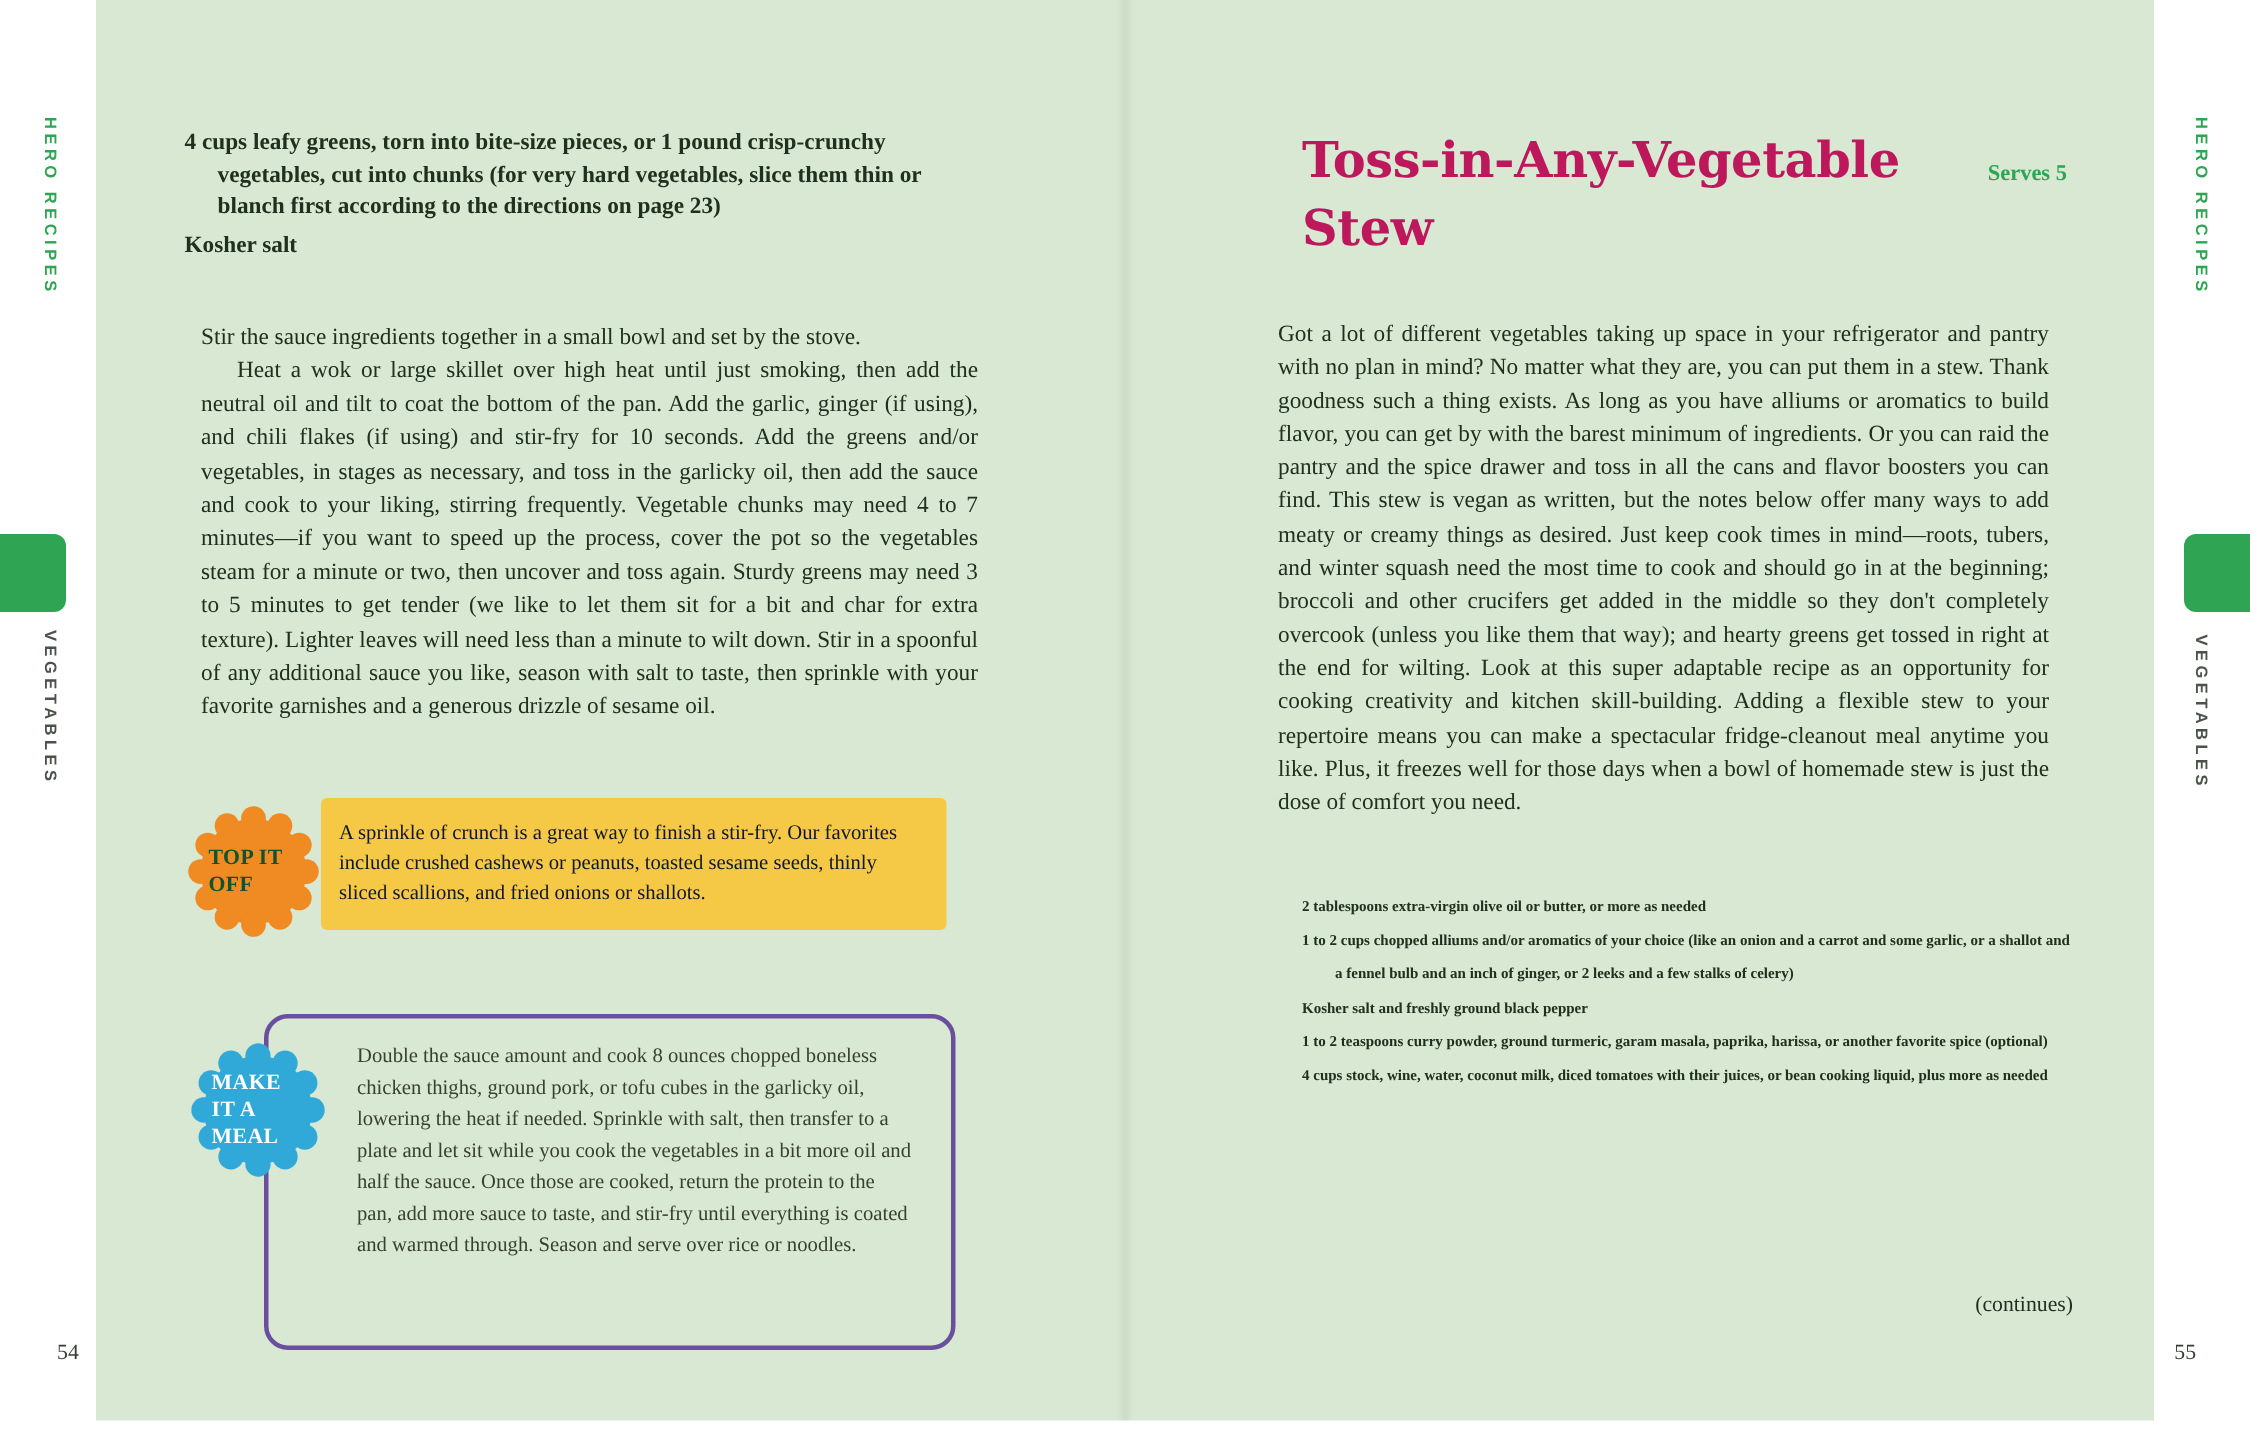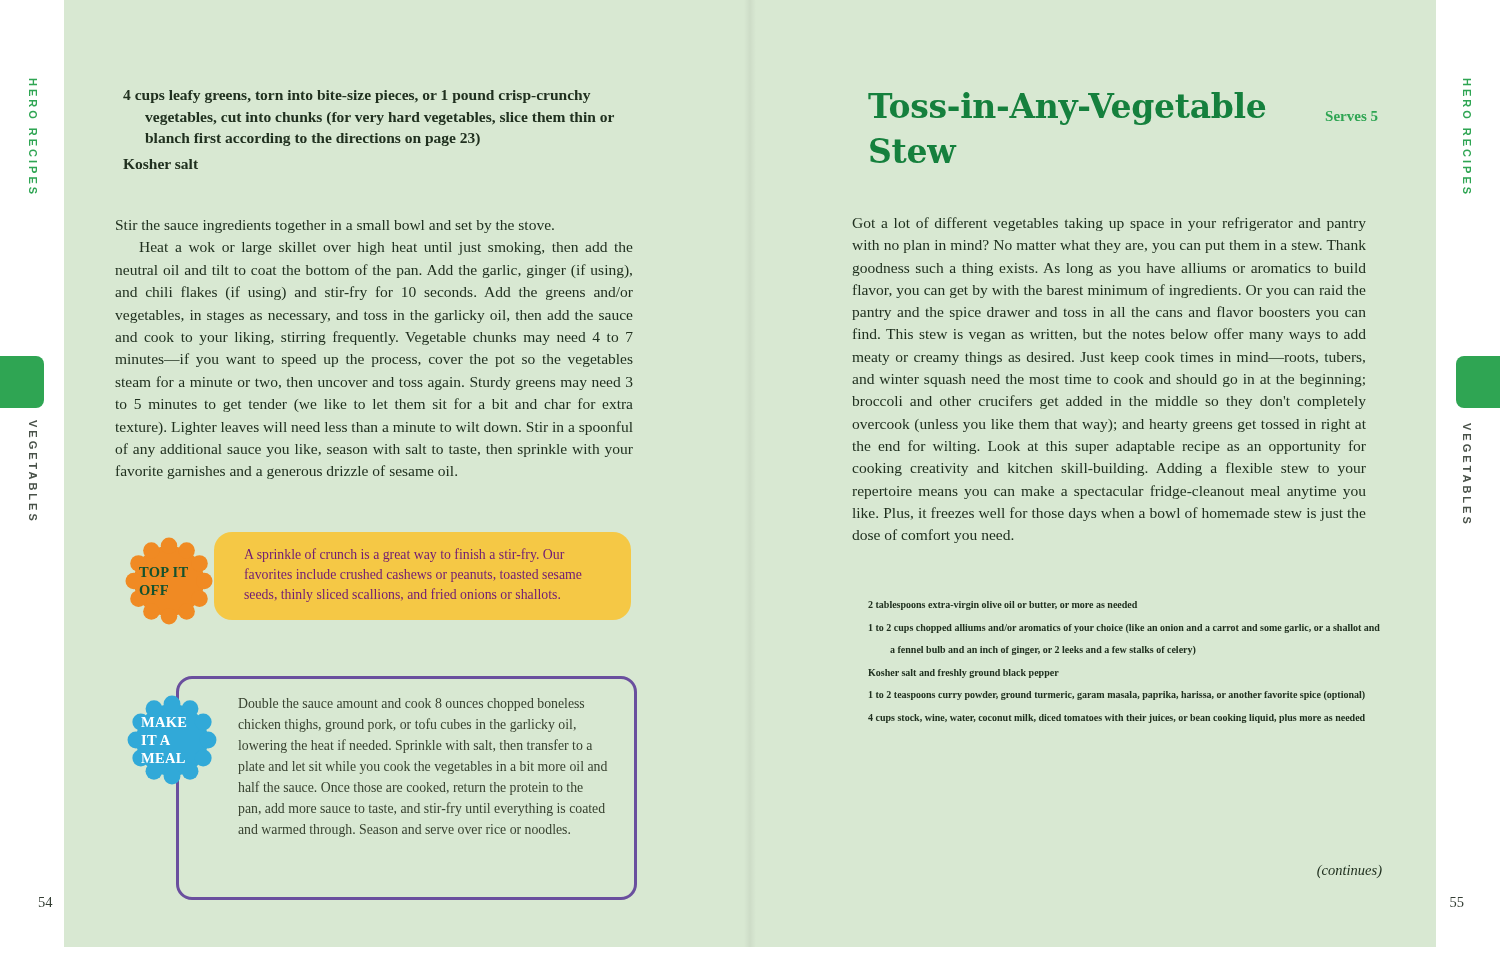--- a/index.html
+++ b/index.html
@@ -32,31 +32,31 @@
   .tab-right { right:0; border-radius:8px 0 0 8px; }
 
   
   .ing-top {
     position:absolute; left:123px; top:84px; width:522px;
     font-weight:bold; font-size:15.5px; line-height:21.5px;
   }
   .hang { padding-left:22px; text-indent:-22px; }
   .ing-top .hang + .hang { margin-top:4px; }
   .instructions {
-    position:absolute; left:115px; top:214px; width:518px;
+    position:absolute; left:134px; top:214px; width:518px;
     font-size:15.5px; line-height:22.4px; text-align:justify;
   }
   .instructions p { margin:0; }
   .instructions p.indented { text-indent:24px; }
 
   .topitoff-box {
     position:absolute; left:214px; top:532px; width:417px; box-sizing:border-box;
-    background:var(--callout_yellow, #f5c845); border-radius:18px;
-    padding:13px 20px 15px 30px;
-    font-size:13.8px; line-height:20px; color:#701a75;
+    background:var(--callout_yellow, #f5c845); border-radius:4px;
+    padding:13px 20px 15px 12px;
+    font-size:13.8px; line-height:20px; color:#0f172a;
   }
   .meal-box {
     position:absolute; left:176px; top:676px; width:461px; height:224px; box-sizing:border-box;
     border:3.5px solid var(--callout_purple, #6a4f9e); border-radius:16px;
   }
   .meal-text {
     position:absolute; left:238px; top:693px; width:370px;
     font-size:13.8px; line-height:21px; color:#37412f;
   }
 
@@ -77,37 +77,37 @@
 
   .pn { position:absolute; top:894px; font-size:14.5px; color:#333d33; }
   .pn-left  { left:38px; }
   .pn-right { right:36px; }
 
   
   .title-block { position:absolute; left:868px; top:84px; width:514px; }
   .title-line {
     font-family:"DejaVu Serif", "Liberation Serif", serif;
     font-weight:bold; font-size:33px; line-height:45px; letter-spacing:-0.3px;
-    color:#15803d;
+    color:#be185d;
   }
   .serves {
     position:absolute; right:4px; top:24px;
     color:var(--accent_green, #2fa553); font-weight:bold; font-size:15px;
   }
   .intro {
     position:absolute; left:852px; top:212px; width:514px;
     font-size:15.5px; line-height:22.3px; text-align:justify;
   }
   .ing-right {
     position:absolute; left:868px; top:594px; width:514px;
     font-weight:bold; font-size:10px; line-height:22.5px;
   }
   .continues {
     position:absolute; left:868px; top:862px; width:514px; text-align:right;
-    font-style:italic; font-size:14.5px;
+    font-size:14.5px;
   }
 </style>
 </head>
 <body>
 
 <div class="spread">
 
   <div class="page-bg"></div>
   <div class="spine"></div>
 

